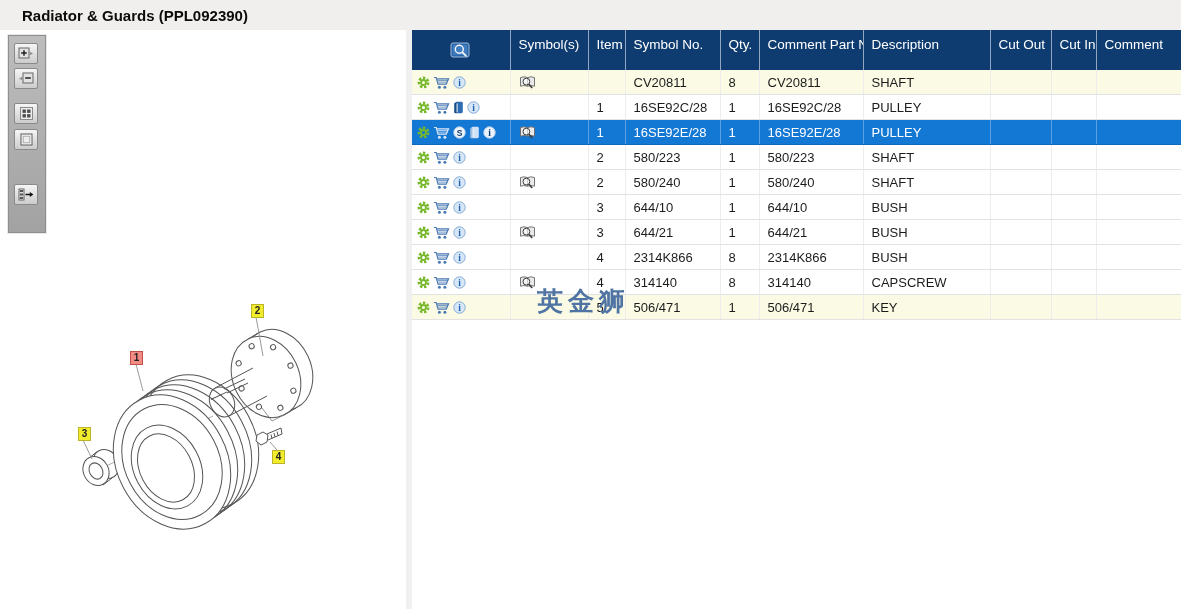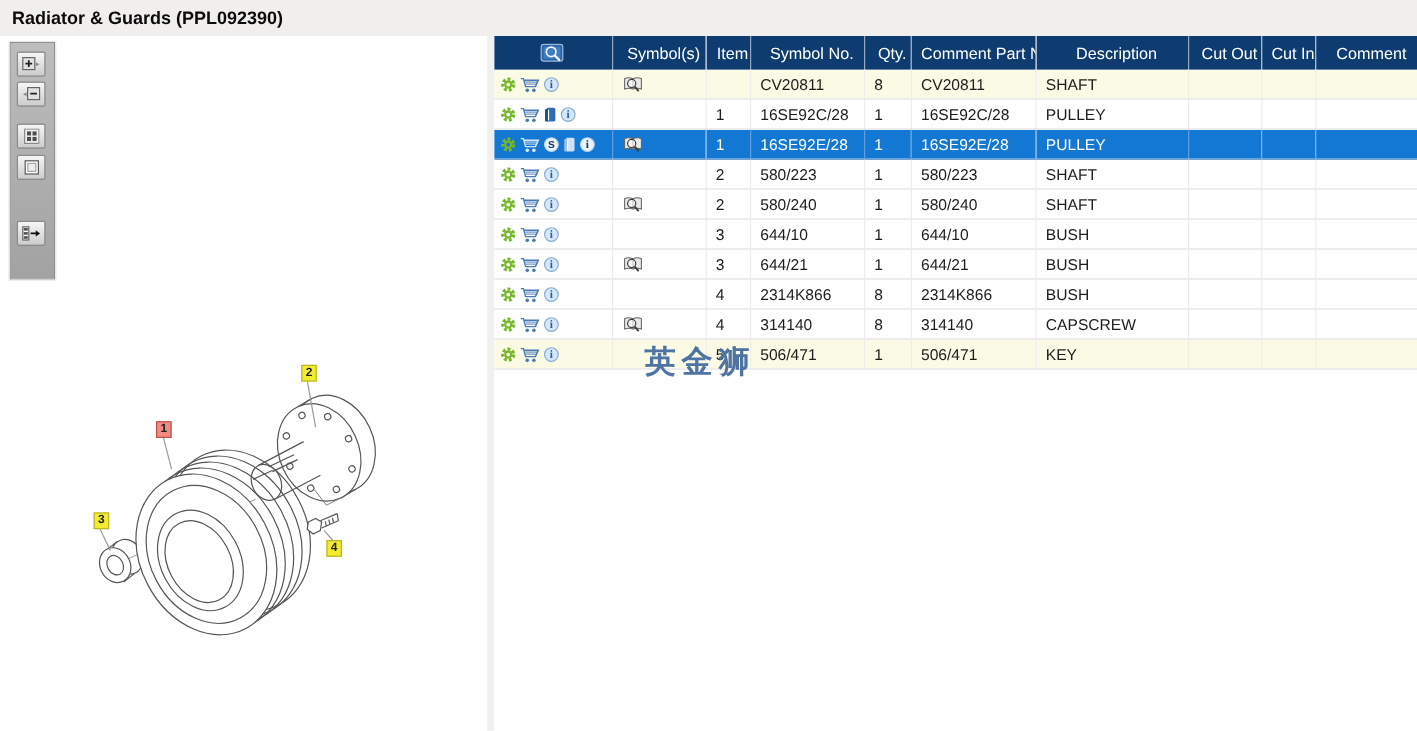--- a/index.html
+++ b/index.html
@@ -4,21 +4,21 @@
 <style>
   html,body{margin:0;padding:0;}
   body{
     width:1181px;height:609px;position:relative;overflow:hidden;
     background:#ffffff;font-family:"Liberation Sans",sans-serif;
   }
   
   .title-bar{
     position:absolute;left:0;top:0;width:1181px;height:30px;
     background:#f0efed;display:flex;align-items:center;
-    box-sizing:border-box;padding-left:10px;
+    box-sizing:border-box;padding-left:22px;
   }
   .title-bar .title{font-size:15px;font-weight:bold;color:#0b0b0b;}
   
   .left-panel{position:absolute;left:0;top:30px;width:406px;height:579px;background:#fff;}
   .divider{position:absolute;left:406px;top:30px;width:6px;height:579px;background:#f0f0f0;}
   .right-panel{position:absolute;left:412px;top:30px;width:769px;height:579px;background:#fff;}
   
   .tool-panel{
     position:absolute;left:8px;top:5px;width:36px;height:196px;
     background:linear-gradient(#bdbdbd,#a2a2a2);
@@ -40,21 +40,21 @@
   }
   .callout.yellow{background:var(--c-callout_yellow,#f2ec2e);border:1px solid #b9b428;}
   .callout.red{background:var(--c-callout_red,#f28b84);border:1px solid #c0524a;}
   .c1{left:130px;top:321px}.c2{left:251px;top:274px}.c3{left:78px;top:397px}.c4{left:272px;top:420px}
   
   table.parts{
     border-collapse:collapse;table-layout:fixed;width:769px;font-size:13px;color:#1c1c1c;
   }
   table.parts th{
     background:var(--c-header_bg,#0e3c70);color:#fff;font-weight:normal;font-size:13.5px;
-    text-align:center;height:28px;padding:0 0 0 8px;border-left:1px solid #93a7c2;
+    text-align:left;height:28px;padding:0 0 12px 8px;border-left:1px solid #93a7c2;
     white-space:nowrap;overflow:hidden;
   }
   table.parts th:first-child{border-left:none;text-align:center;padding:0;}
   table.parts td{
     height:24px;padding:0 0 0 8px;border-bottom:1px solid #e2e2e2;border-left:1px solid #ededed;
     white-space:nowrap;overflow:hidden;background:#fff;
   }
   table.parts td:first-child{border-left:none;padding-left:5px;}
   tr.cream td{background:var(--c-cream_row,#fbfae4);}
   tr.selected td{

